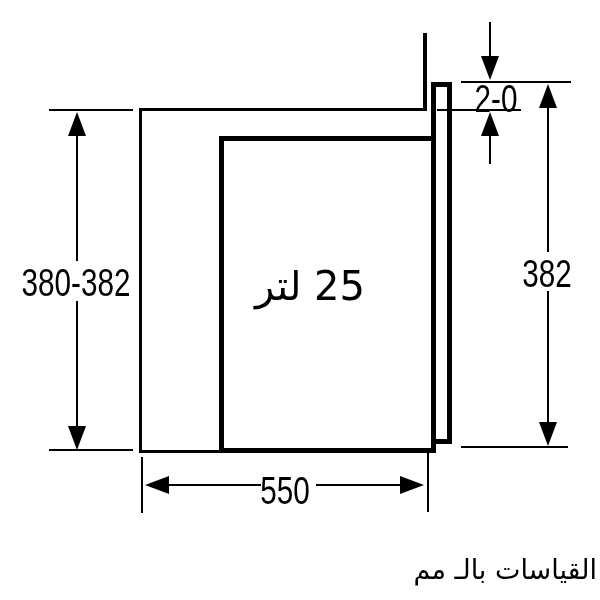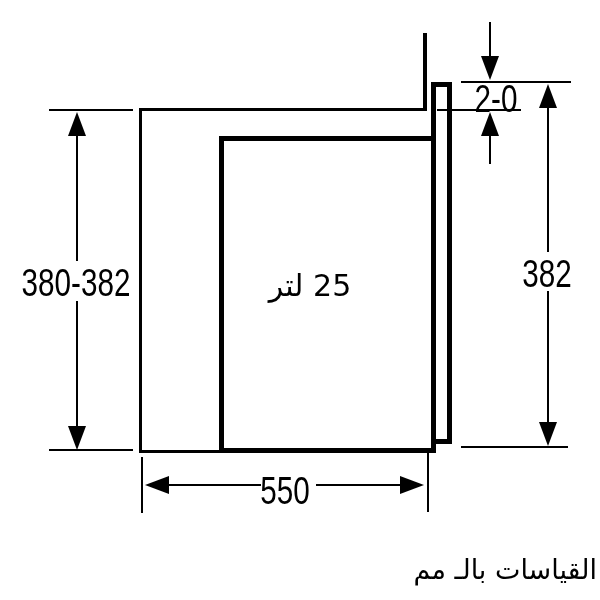--- a/index.html
+++ b/index.html
@@ -64,21 +64,21 @@
   .arabic {
     position: absolute;
     font-family: "DejaVu Sans", sans-serif;
     color: #000000;
     white-space: nowrap;
     text-align: center;
   }
   .capacity {
     width: 150px;
     text-align: center;
-    font-size: 30px;
+    font-size: 40px;
     line-height: 38px;
   }
   .units {
     font-size: 27px;
     line-height: 34px;
   }
 </style>
 </head>
 <body>
 

